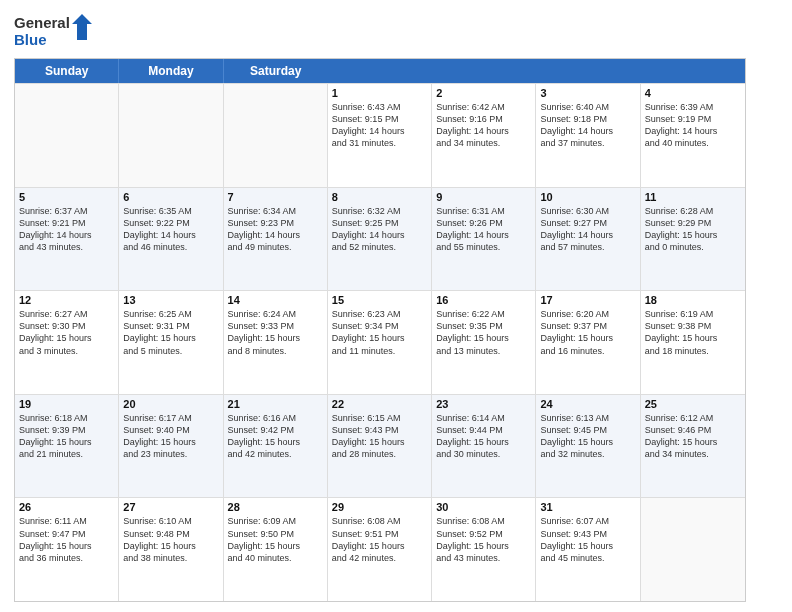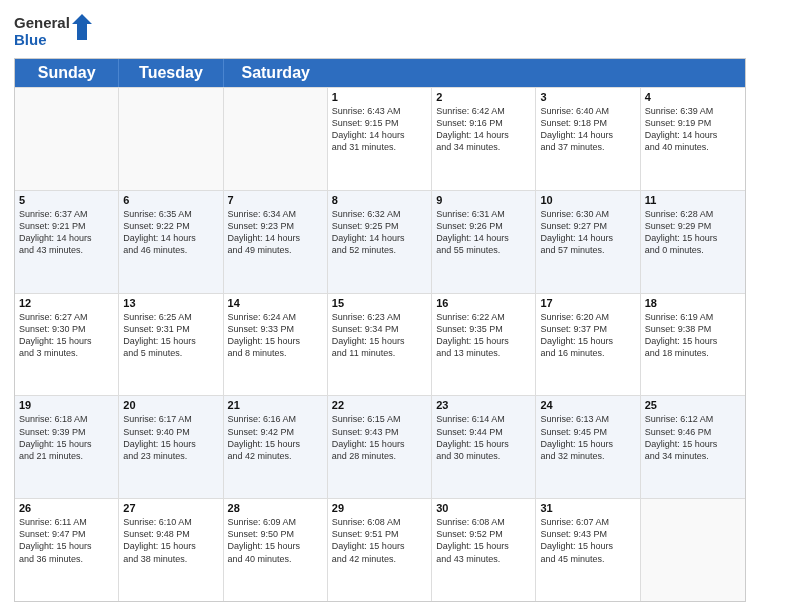--- a/index.html
+++ b/index.html
@@ -48,21 +48,21 @@
       border: 1px solid #ccc;
     }
     .cal-header {
       display: grid;
       grid-template-columns: repeat(7, 1fr);
       background: #2d6dbf;
     }
     .cal-header-cell {
       color: #fff;
       font-weight: bold;
-      font-size: 16px;
+      font-size: 12px;
       padding: 5px 4px;
       text-align: center;
       border-right: 1px solid #4a85d0;
     }
     .cal-header-cell:last-child { border-right: none; }
     .cal-body {
       flex: 1;
       display: flex;
       flex-direction: column;
     }
@@ -111,21 +111,21 @@
     <div class="title-block">
       <div class="month-year"></div>
       <div class="location"></div>
     </div>
   </div>
 
   <div class="calendar">
     <div class="cal-header">
 
     <div class="cal-header-cell">Sunday</div>
-        <div class="cal-header-cell">Tuesday</div>
+        <div class="cal-header-cell">Monday</div>
         <div class="cal-header-cell">Saturday</div>
       </div>
     <div class="cal-body">
 
     <div class="cal-row">
           <div class="cal-cell empty"></div>
           <div class="cal-cell empty"></div>
           <div class="cal-cell empty"></div>
           <div class="cal-cell">
             <div class="day-num">1</div>

